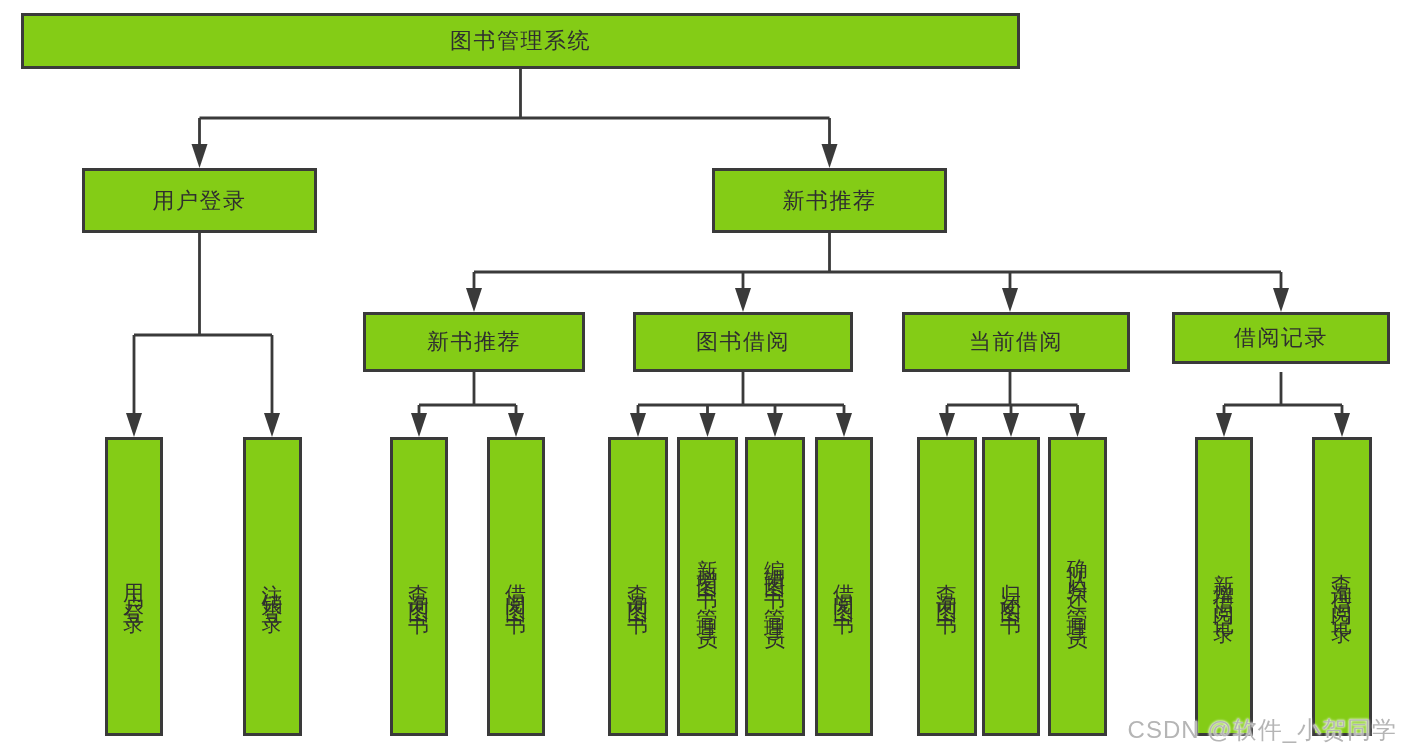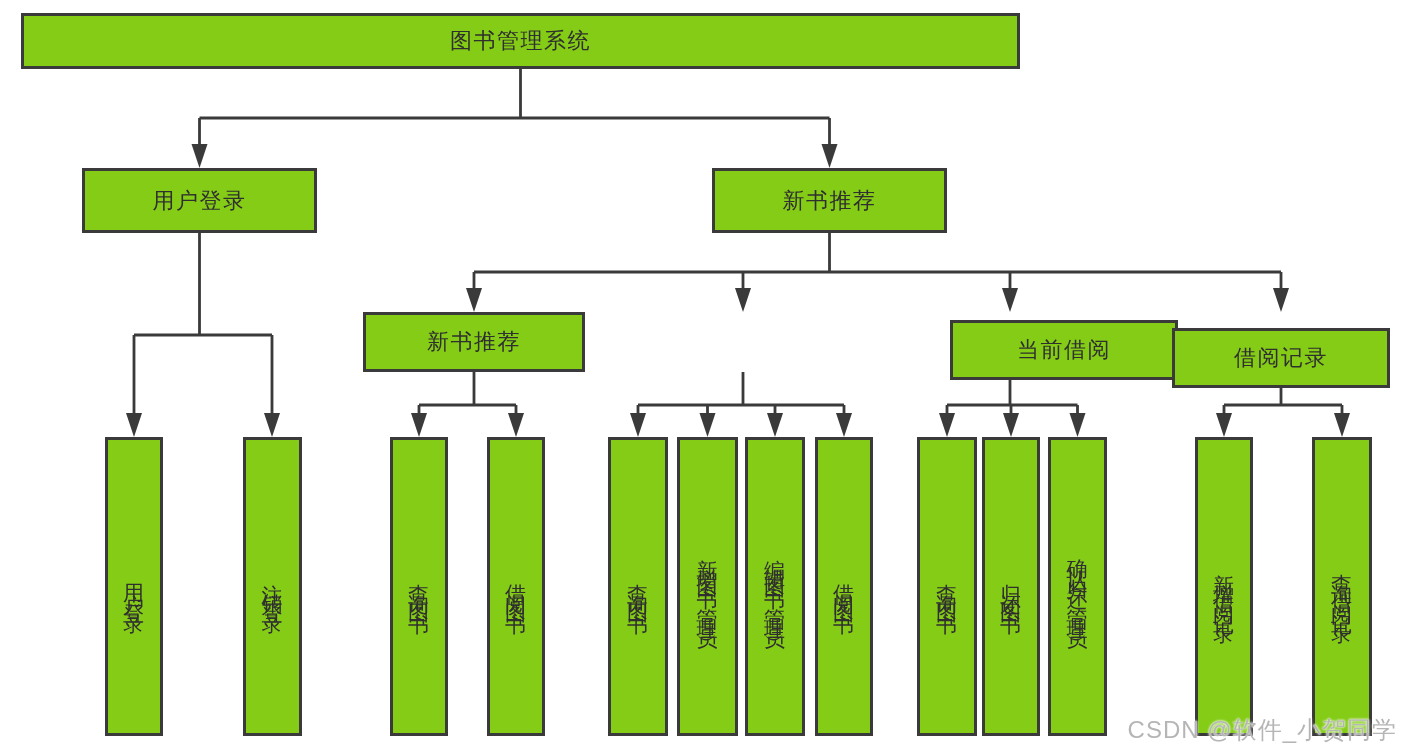--- a/index.html
+++ b/index.html
@@ -120,24 +120,27 @@
   <div class="node" style="left:82px; top:168px; width:235px; height:65px;">
     <span class="hlabel">用户登录</span>
   </div>
   <div class="node" style="left:712px; top:168px; width:235px; height:65px;">
     <span class="hlabel">新书推荐</span>
   </div>
 
   <div class="node" style="left:363px; top:312px; width:222px; height:60px;">
     <span class="hlabel">新书推荐</span>
   </div>
-  <div class="node" style="left:902px; top:320px; width:228px; height:60px;margin-left:48px;">
+  <div class="node" style="left:633px; top:312px; width:220px; height:60px;">
+    <span class="hlabel">图书借阅</span>
+  </div>
+  <div class="node" style="left:902px; top:312px; width:228px; height:60px;">
     <span class="hlabel">当前借阅</span>
   </div>
-  <div class="node" style="left:1172px; top:328px; width:218px; height:60px;">
+  <div class="node" style="left:1172px; top:312px; width:218px; height:52px;">
     <span class="hlabel">借阅记录</span>
   </div>
 
   <div class="node" style="left:105px; top:437px; width:58px; height:299px;">
     <span class="vlabel">用户登录</span>
   </div>
   <div class="node" style="left:243px; top:437px; width:59px; height:299px;">
     <span class="vlabel">注销登录</span>
   </div>
 

